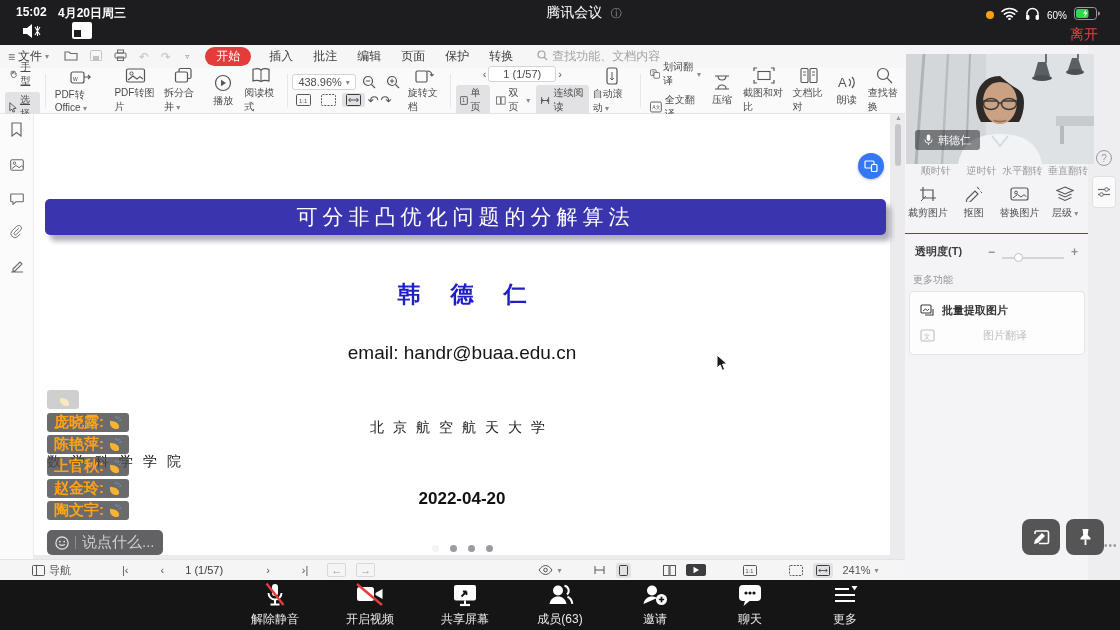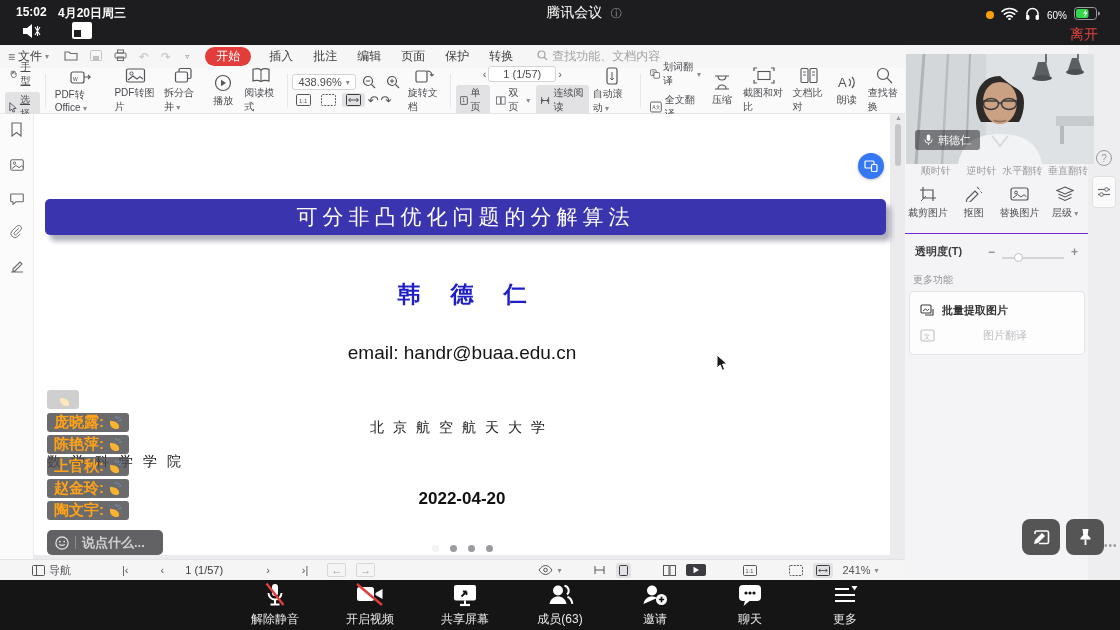--- a/index.html
+++ b/index.html
@@ -65,21 +65,21 @@
   .pagedots { position:absolute; left:0; top:431px; width:100%; display:flex; justify-content:center; gap:11px; }
   .pdot { width:7px; height:7px; border-radius:50%; background:#9b9b9f; }
   .pdot.ghost { background:#f3f3f3; }
 
   
   .chatmsg { position:absolute; left:13px; height:19px; display:flex; align-items:center; gap:4px;
     background:rgba(75,75,78,.82); border-radius:3px; padding:0 7px; }
   .chatname { color:#ffa216; font-size:15px; font-weight:bold; white-space:nowrap; }
   .chatinput { position:absolute; left:13px; top:416px; width:116px; height:25px; background:rgba(70,70,73,.85);
     border-radius:5px; display:flex; align-items:center; gap:6px; padding:0 8px; cursor:text; }
-  .chatinput .ph { color:#cfcfd2; font-size:13px;font-weight:bold; }
+  .chatinput .ph { color:#cfcfd2; font-size:15px; }
   .ci-sep { width:1px; height:13px; background:#8e8e92; }
 
   .assistant { position:absolute; left:824px; top:39px; width:26px; height:26px; border-radius:50%; background:#3478f6;
     display:flex; align-items:center; justify-content:center; box-shadow:0 1px 3px rgba(0,0,0,.25); cursor:pointer; }
 
   
   .appstatus { position:absolute; left:0; top:514px; width:1120px; height:21px; background:#f5f5f6; border-top:1px solid #e3e3e5;
     display:flex; align-items:center; font-size:11px; color:#55555a; }
   .as-item { display:flex; align-items:center; gap:4px; margin:0 5px; cursor:pointer;padding-left:22px; }
   .as-page { margin:0 16px; color:#3c3c40; }

